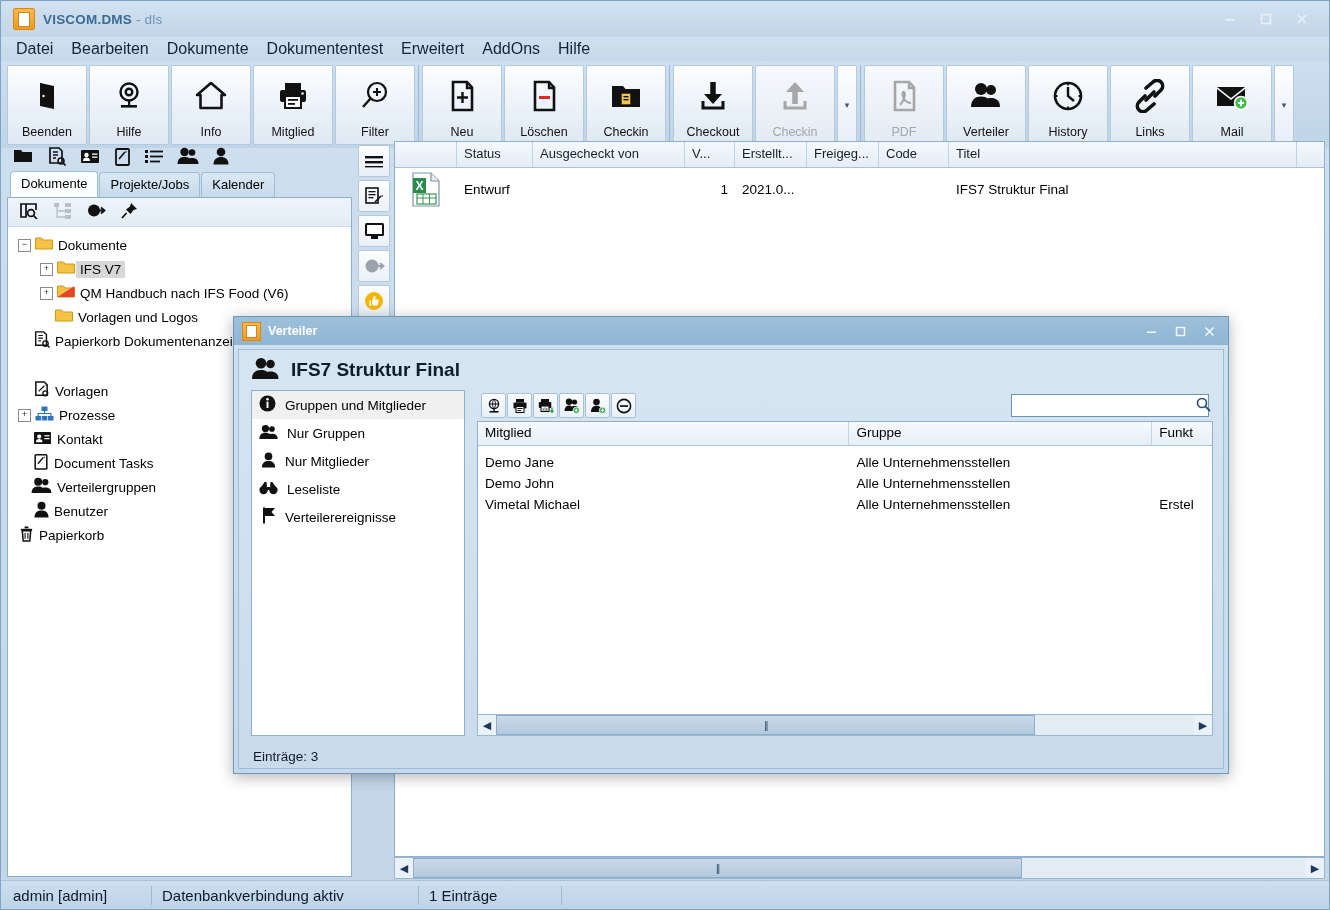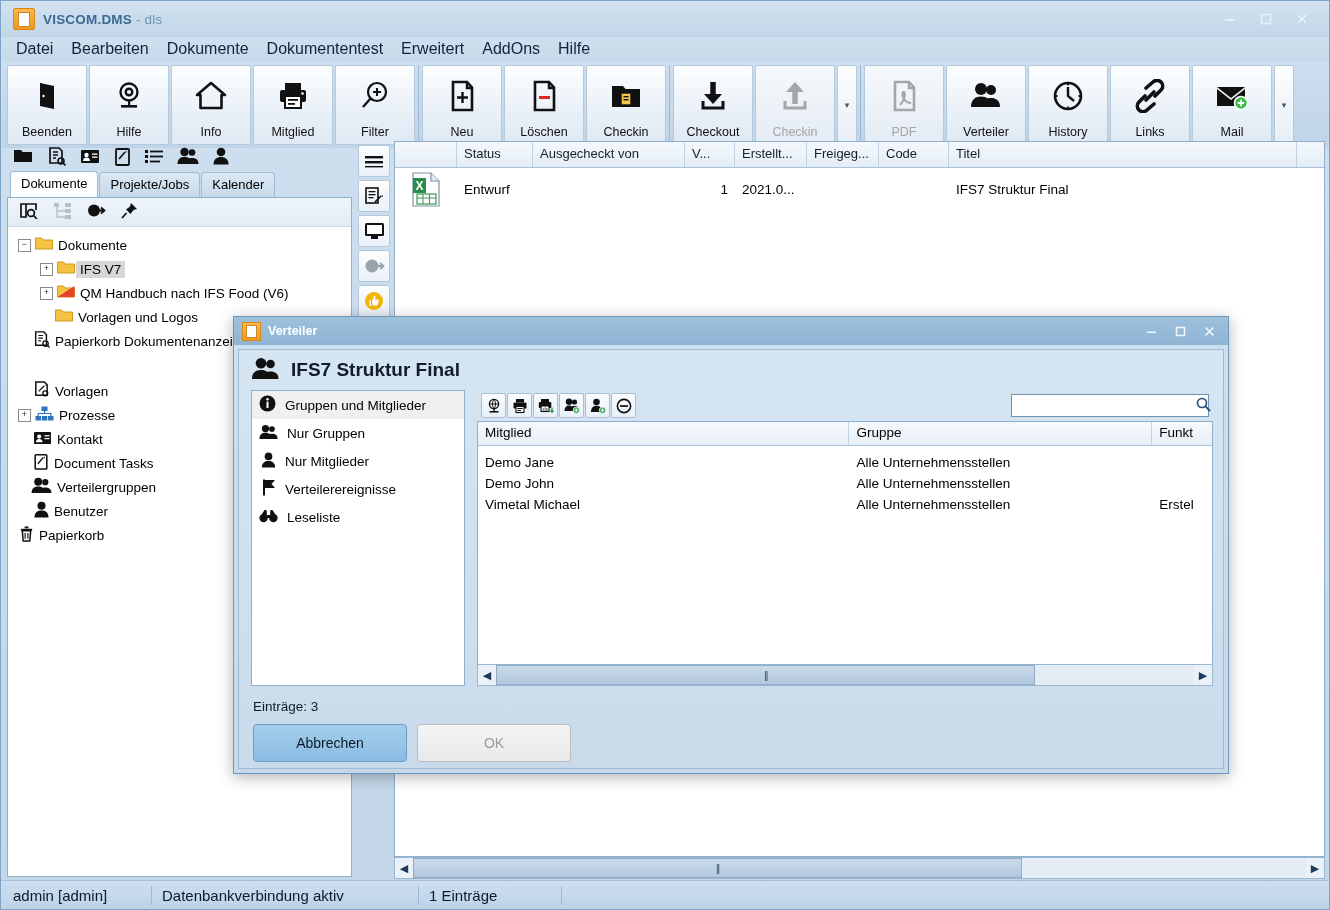--- a/index.html
+++ b/index.html
@@ -712,35 +712,35 @@
             <span>Nur Gruppen</span>
           </div>
           <div class="sl-item">
             <span style="padding-left:2px"><svg width="15" height="16" viewBox="0 0 16 18">
                   <circle cx="8" cy="5" r="4.3" fill="#111"></circle>
                   <path d="M0.5 17.5 C0.5 12 4 10 8 10 C12 10 15.5 12 15.5 17.5 Z" fill="#111"></path>
                 </svg></span>
             <span>Nur Mitglieder</span>
           </div>
           <div class="sl-item">
-            <span style="padding-left:3px"><svg width="14" height="17" viewBox="0 0 14 17">
-                  <rect x="1" y="0.5" width="2" height="16" fill="#111"></rect>
-                  <path d="M3 1 H13 L9.5 5 L13 9 H3 Z" fill="#111"></path>
-                </svg></span>
-            <span>Verteilerereignisse</span>
-          </div>
-          <div class="sl-item">
             <span><svg width="19" height="14" viewBox="0 0 19 14">
                   <circle cx="4.6" cy="9" r="4.2" fill="#111"></circle>
                   <circle cx="14.4" cy="9" r="4.2" fill="#111"></circle>
                   <path d="M3 5 L5.5 1 H7.5 L8 6 Z" fill="#111"></path>
                   <path d="M16 5 L13.5 1 H11.5 L11 6 Z" fill="#111"></path>
                   <rect x="8" y="6" width="3" height="3" fill="#111"></rect>
                 </svg></span>
             <span>Leseliste</span>
+          </div>
+          <div class="sl-item">
+            <span style="padding-left:3px"><svg width="14" height="17" viewBox="0 0 14 17">
+                  <rect x="1" y="0.5" width="2" height="16" fill="#111"></rect>
+                  <path d="M3 1 H13 L9.5 5 L13 9 H3 Z" fill="#111"></path>
+                </svg></span>
+            <span>Verteilerereignisse</span>
           </div>
         </div>
 
         <div class="rightcol">
           <div class="rc-tools">
             <div class="tbtn">
               <svg width="16" height="16" viewBox="0 0 16 16">
                   <circle cx="8" cy="6" r="4.6" fill="none" stroke="#111" stroke-width="1.4"></circle>
                   <path d="M3.4 6 H12.6 M8 1.4 C6 3.5 6 8.5 8 10.6 C10 8.5 10 3.5 8 1.4" fill="none" stroke="#111" stroke-width="1"></path>
                   <rect x="7.3" y="10.5" width="1.4" height="2.6" fill="#111"></rect>
@@ -827,20 +827,16 @@
             <div class="hs-arrow">◀</div>
             <div class="hs-track">
               <div class="hs-thumb" style="width:77%">||</div>
             </div>
             <div class="hs-arrow">▶</div>
           </div>
         </div>
       </div>
 
       <div class="dlg-count">Einträge: 3</div>
-      <div class="dlg-actions">
-        <div class="dbtn primary">Abbrechen</div>
-        <div class="dbtn ghost">OK</div>
-      </div>
     </div>
   </div>
 
 </div>
 
 </body></html>

